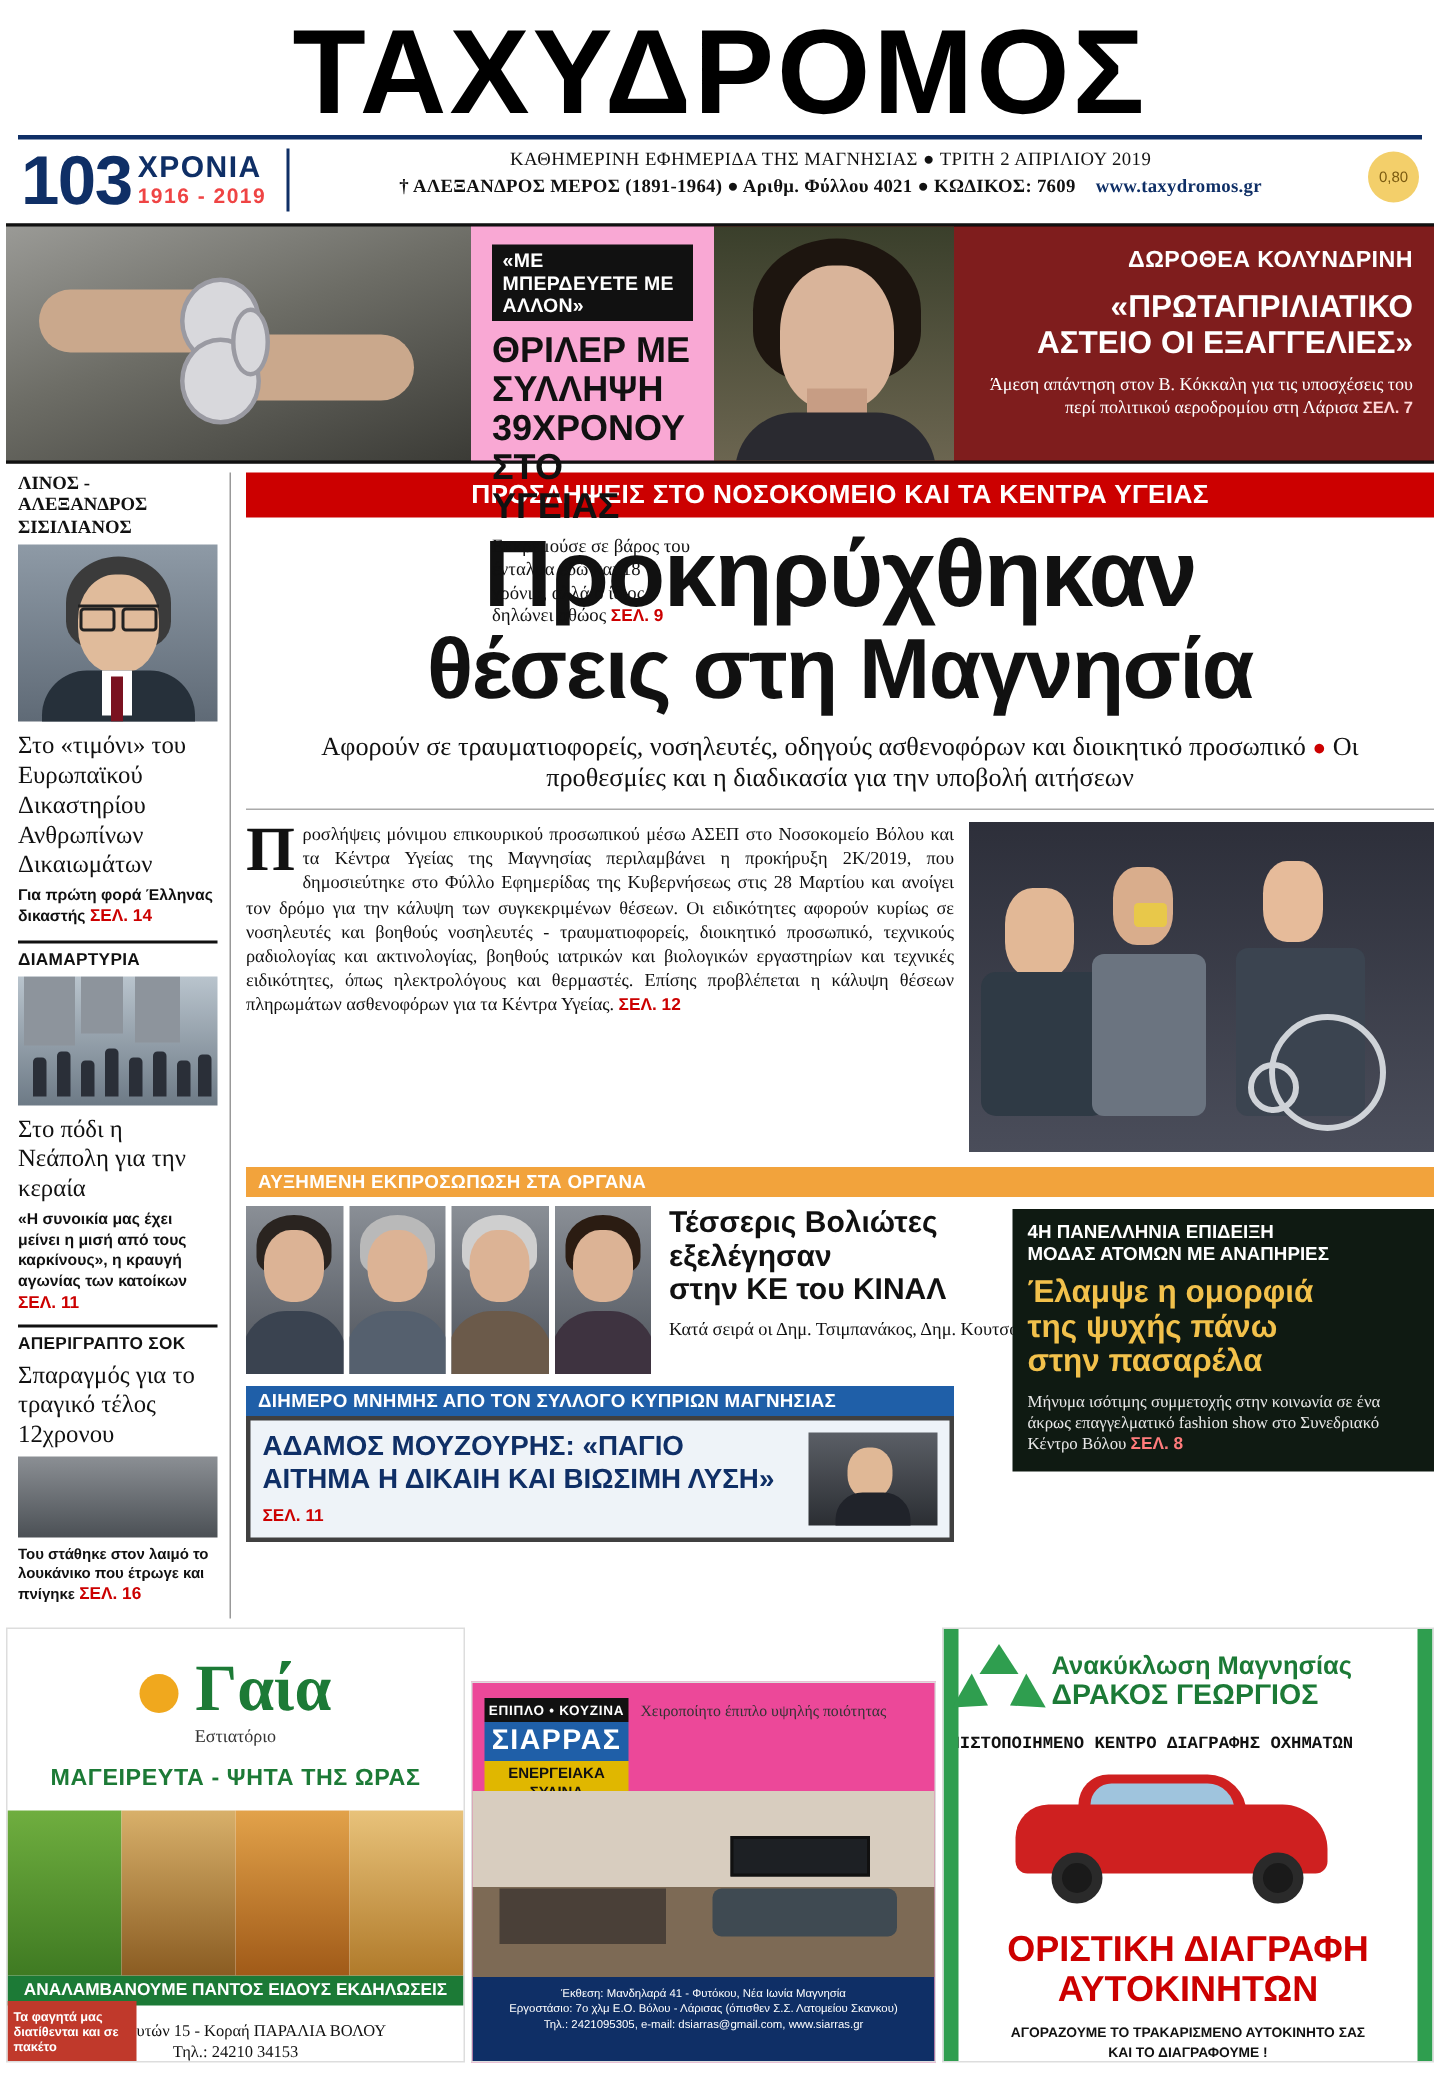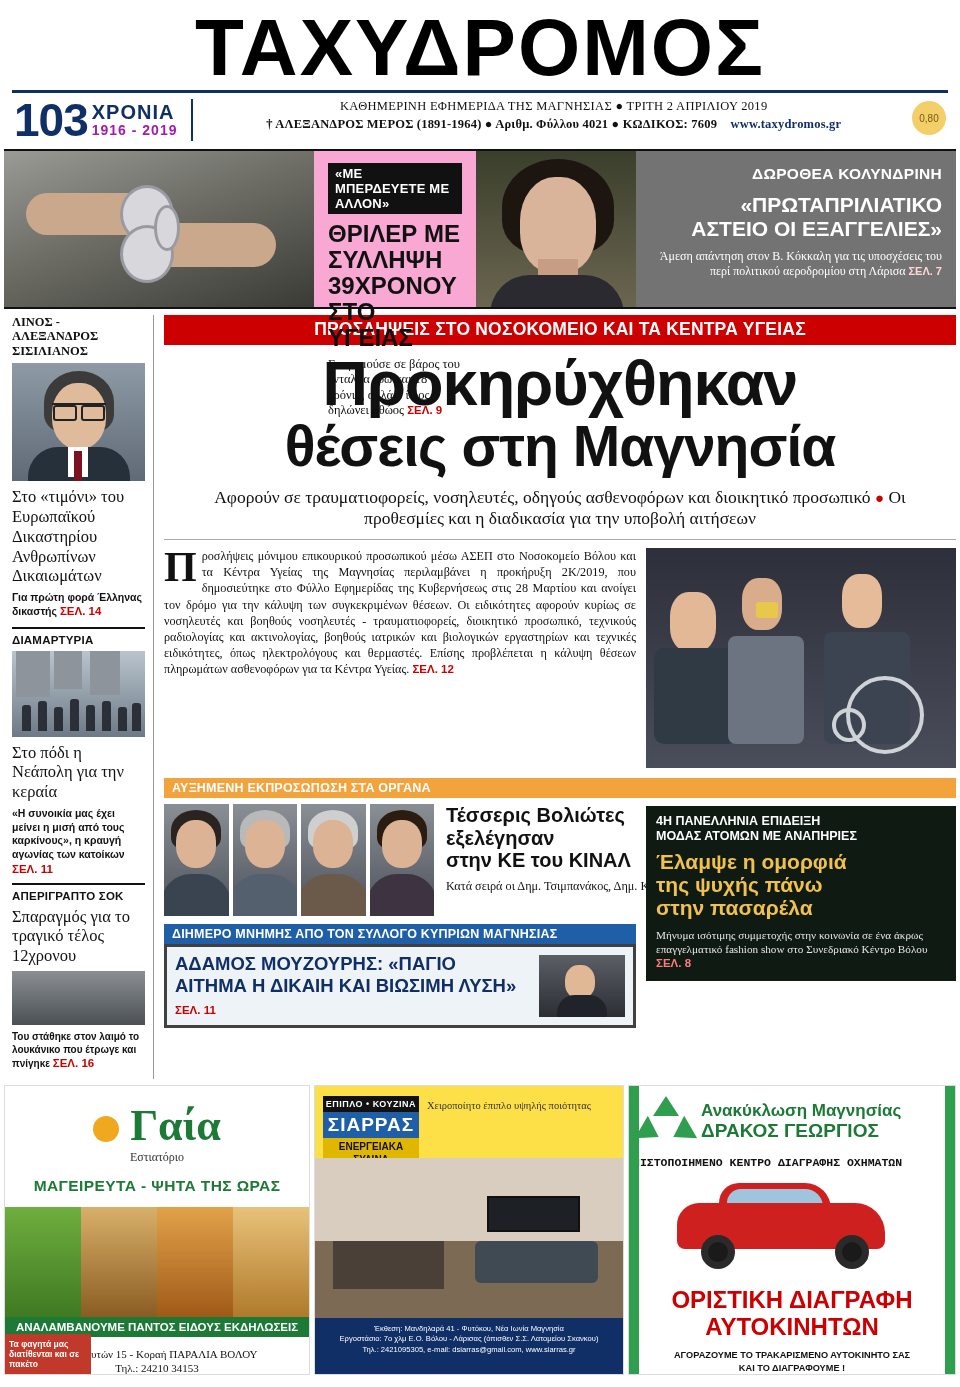--- a/index.html
+++ b/index.html
@@ -63,21 +63,21 @@
     font-weight: bold;
     font-size: 20px;
     color: #0f2f66;
     letter-spacing: 1px;
     display: block;
   }
   .anniv-txt .w2 {
     font-family: "Liberation Sans", sans-serif;
     font-weight: bold;
     font-size: 14px;
-    color: #a21caf;
+    color: #ef4444;
     letter-spacing: 1px;
     display: block;
   }
   .anniv-sep {
     width: 2px;
     background: #0f2f66;
     align-self: stretch;
     margin: 2px 12px 2px 0;
   }
   .info-lines {
@@ -162,21 +162,21 @@
   .teaser-b p {
     font-size: 12.5px;
     line-height: 1.25;
     margin: 0;
     max-width: 240px;
   }
   .pg { color: #c00; font-weight: bold; font-family: "Liberation Sans", sans-serif; font-size: 11.5px; }
   .teaser-c {
     flex: 0 0 480px;
     display: flex;
-    background: #737373;
+    background: #7f1d1d;
     position: relative;
   }
   .portrait {
     flex: 0 0 160px;
     background: linear-gradient(180deg,#3a3f2b 0%,#6b6550 100%);
     position: relative;
     overflow: hidden;
   }
   .face {
     position: absolute; left: 44px; top: 26px; width: 76px; height: 96px;
@@ -388,20 +388,21 @@
     font-size: 20px;
     line-height: 1.12;
     margin: 0 0 8px 0;
     color: #111;
   }
   .four-txt p { font-size: 12.2px; line-height: 1.3; margin: 0; }
   .promo-block {
     background: #0f1a12;
     color: #fff;
     padding: 8px 10px 10px 10px;
+    margin-left: 29px;
   }
   .promo-kick {
     font-family: "Liberation Sans", sans-serif;
     font-weight: bold;
     font-size: 12.5px;
     line-height: 1.2;
     margin-bottom: 6px;
   }
   .promo-head {
     font-family: "Liberation Sans", sans-serif;
@@ -440,21 +441,21 @@
 
   
   .ads {
     display: flex;
     gap: 4px;
     margin: 6px 4px 0 4px;
     height: 290px;
   }
   .ad { position: relative; overflow: hidden; border: 1px solid #ddd; }
   .ad1 { flex: 0 0 306px; background: #ffffff; }
-  .ad2 { flex: 0 0 310px; background: #fde047; }
+  .ad2 { flex: 0 0 310px; background: #ec4899; margin-top: 36px; }
   .ad3 { flex: 1 1 auto; background: #ffffff; }
 
   .gaia-logo {
     text-align: center;
     font-family: "Liberation Serif", serif;
     font-weight: bold;
     font-size: 44px;
     color: #1c7a36;
     margin-top: 18px;
     line-height: 1;

